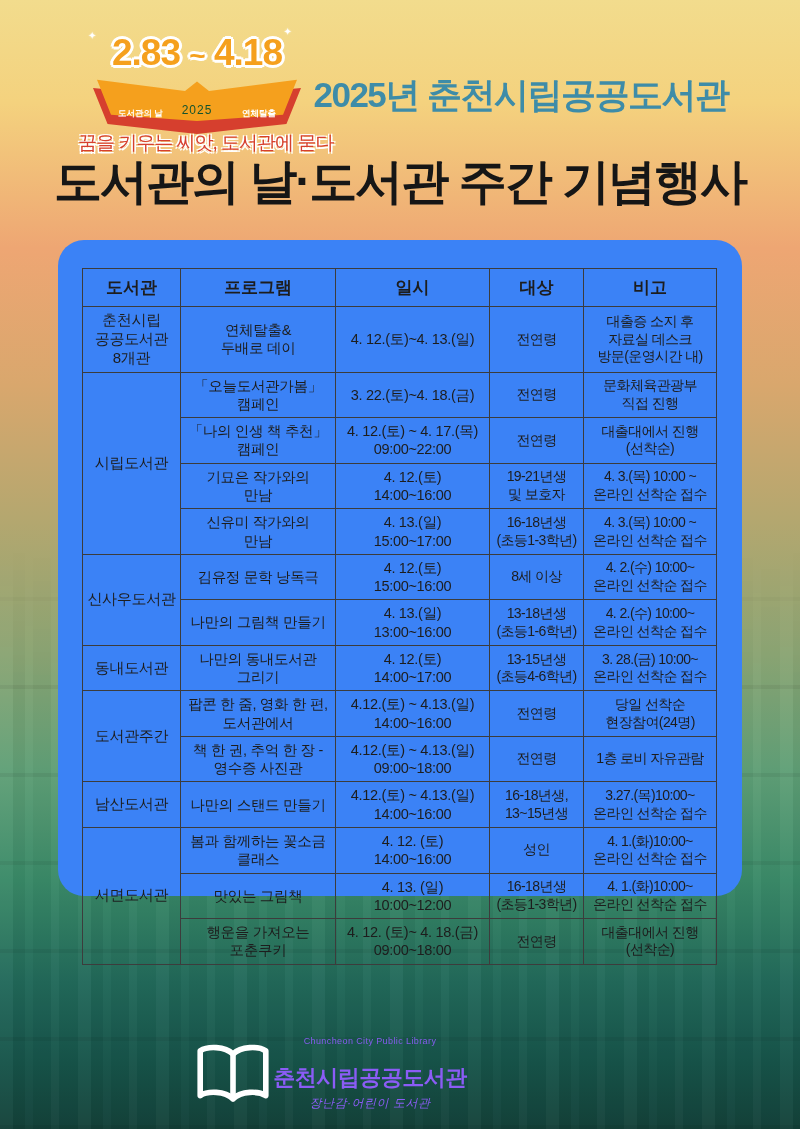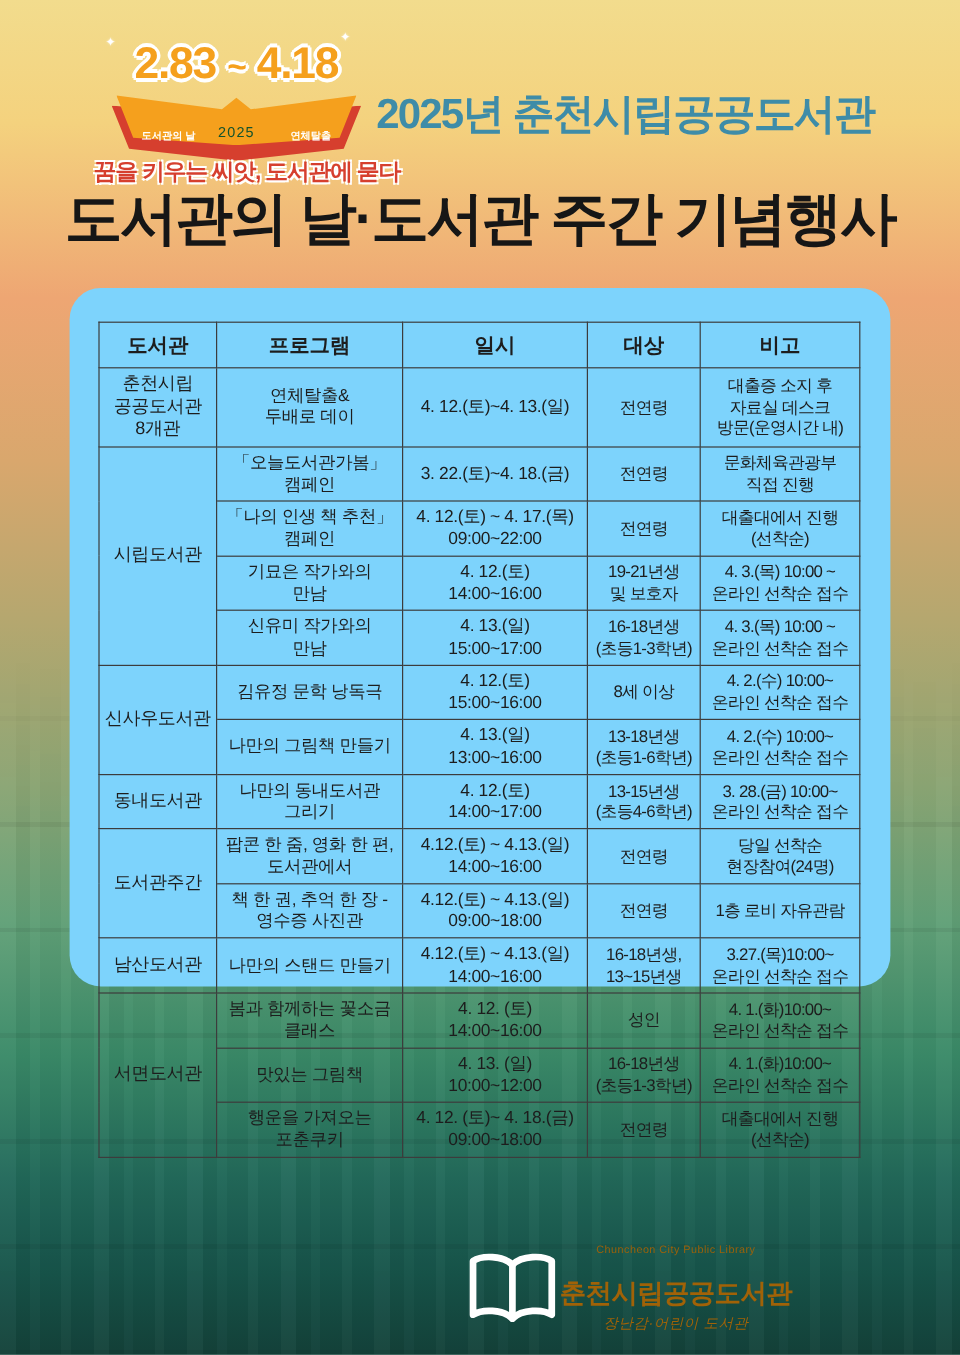--- a/index.html
+++ b/index.html
@@ -53,59 +53,59 @@
     position:absolute;top:62px;font-size:8.5px;font-weight:700;color:#fff;white-space:nowrap;margin-top:16px;
   }
   .logo-label-left{left:26px;}
   .logo-label-right{right:26px;}
   .logo-year{
     position:absolute;left:50%;top:73px;transform:translateX(-50%);
     font-size:12px;font-weight:400;color:#14532d;letter-spacing:1px;
   }
   .logo-slogan{
     position:absolute;left:-14px;top:100px;width:240px;text-align:center;
-    font-size:19px;font-weight:700;color:var(--logo-red);white-space:nowrap;letter-spacing:-1px;
+    font-size:19px;font-weight:400;color:var(--logo-red);white-space:nowrap;letter-spacing:-1px;
     text-shadow:-1.5px -1.5px 0 #fff,1.5px -1.5px 0 #fff,-1.5px 1.5px 0 #fff,1.5px 1.5px 0 #fff;
   }
   .sparkle{position:absolute;color:#fff;font-size:10px;text-shadow:0 0 2px rgba(255,255,255,.8);}
   .sparkle.s1{left:-4px;top:0;}
   .sparkle.s2{right:10px;top:-4px;}
 
   
   .poster-subtitle{
     position:absolute;left:298px;top:72px;width:446px;z-index:2;
     text-align:center;font-size:35px;font-weight:800;letter-spacing:-1.5px;
     color:var(--subtitle-teal);white-space:nowrap;
   }
   .poster-title{
     position:absolute;left:0;top:150px;width:800px;z-index:2;
     text-align:center;font-size:48px;font-weight:900;letter-spacing:-2px;
     color:#161616;white-space:nowrap;
   }
 
   
   .card{
-    position:absolute;left:58px;top:240px;width:684px;height:582px;
-    background:#7dd3fc;border-radius:26px;z-index:1;
+    position:absolute;left:58px;top:240px;width:684px;height:656px;
+    background:#3b82f6;border-radius:26px;z-index:1;
   }
   .table-wrap{position:absolute;left:24px;top:28px;}
   table{border-collapse:collapse;table-layout:fixed;width:634px;}
   th,td{
     border:1.4px solid var(--table-border);
     text-align:center;vertical-align:middle;color:#1d1d1d;
   }
   th{font-size:17px;font-weight:800;padding:7px 2px;}
   td{font-size:14.5px;padding:4px 2px;line-height:1.26;white-space:pre-line;letter-spacing:-0.3px;}
   td.lib{font-size:15px;}
   td.c-target,td.c-note{font-size:14px;letter-spacing:-0.6px;}
 
   
   .footer-logo{
     position:absolute;left:0;top:1036px;width:660px;z-index:2;
-    display:flex;justify-content:flex-end;align-items:center;gap:6px;color:#a16207;
+    display:flex;justify-content:center;align-items:center;gap:6px;color:#8b5cf6;
   }
   .footer-text{display:flex;flex-direction:column;align-items:center;margin-left:-6px;}
   .footer-en{font-size:9px;letter-spacing:.4px;opacity:.95;}
   .footer-ko{font-size:22px;font-weight:800;letter-spacing:-0.5px;margin-top:17px;white-space:nowrap;}
   .footer-sub{font-size:12px;font-style:italic;margin-top:2px;letter-spacing:.5px;}
 </style>
 </head>
 <body>
 
 <div class="bookshelf"></div>

